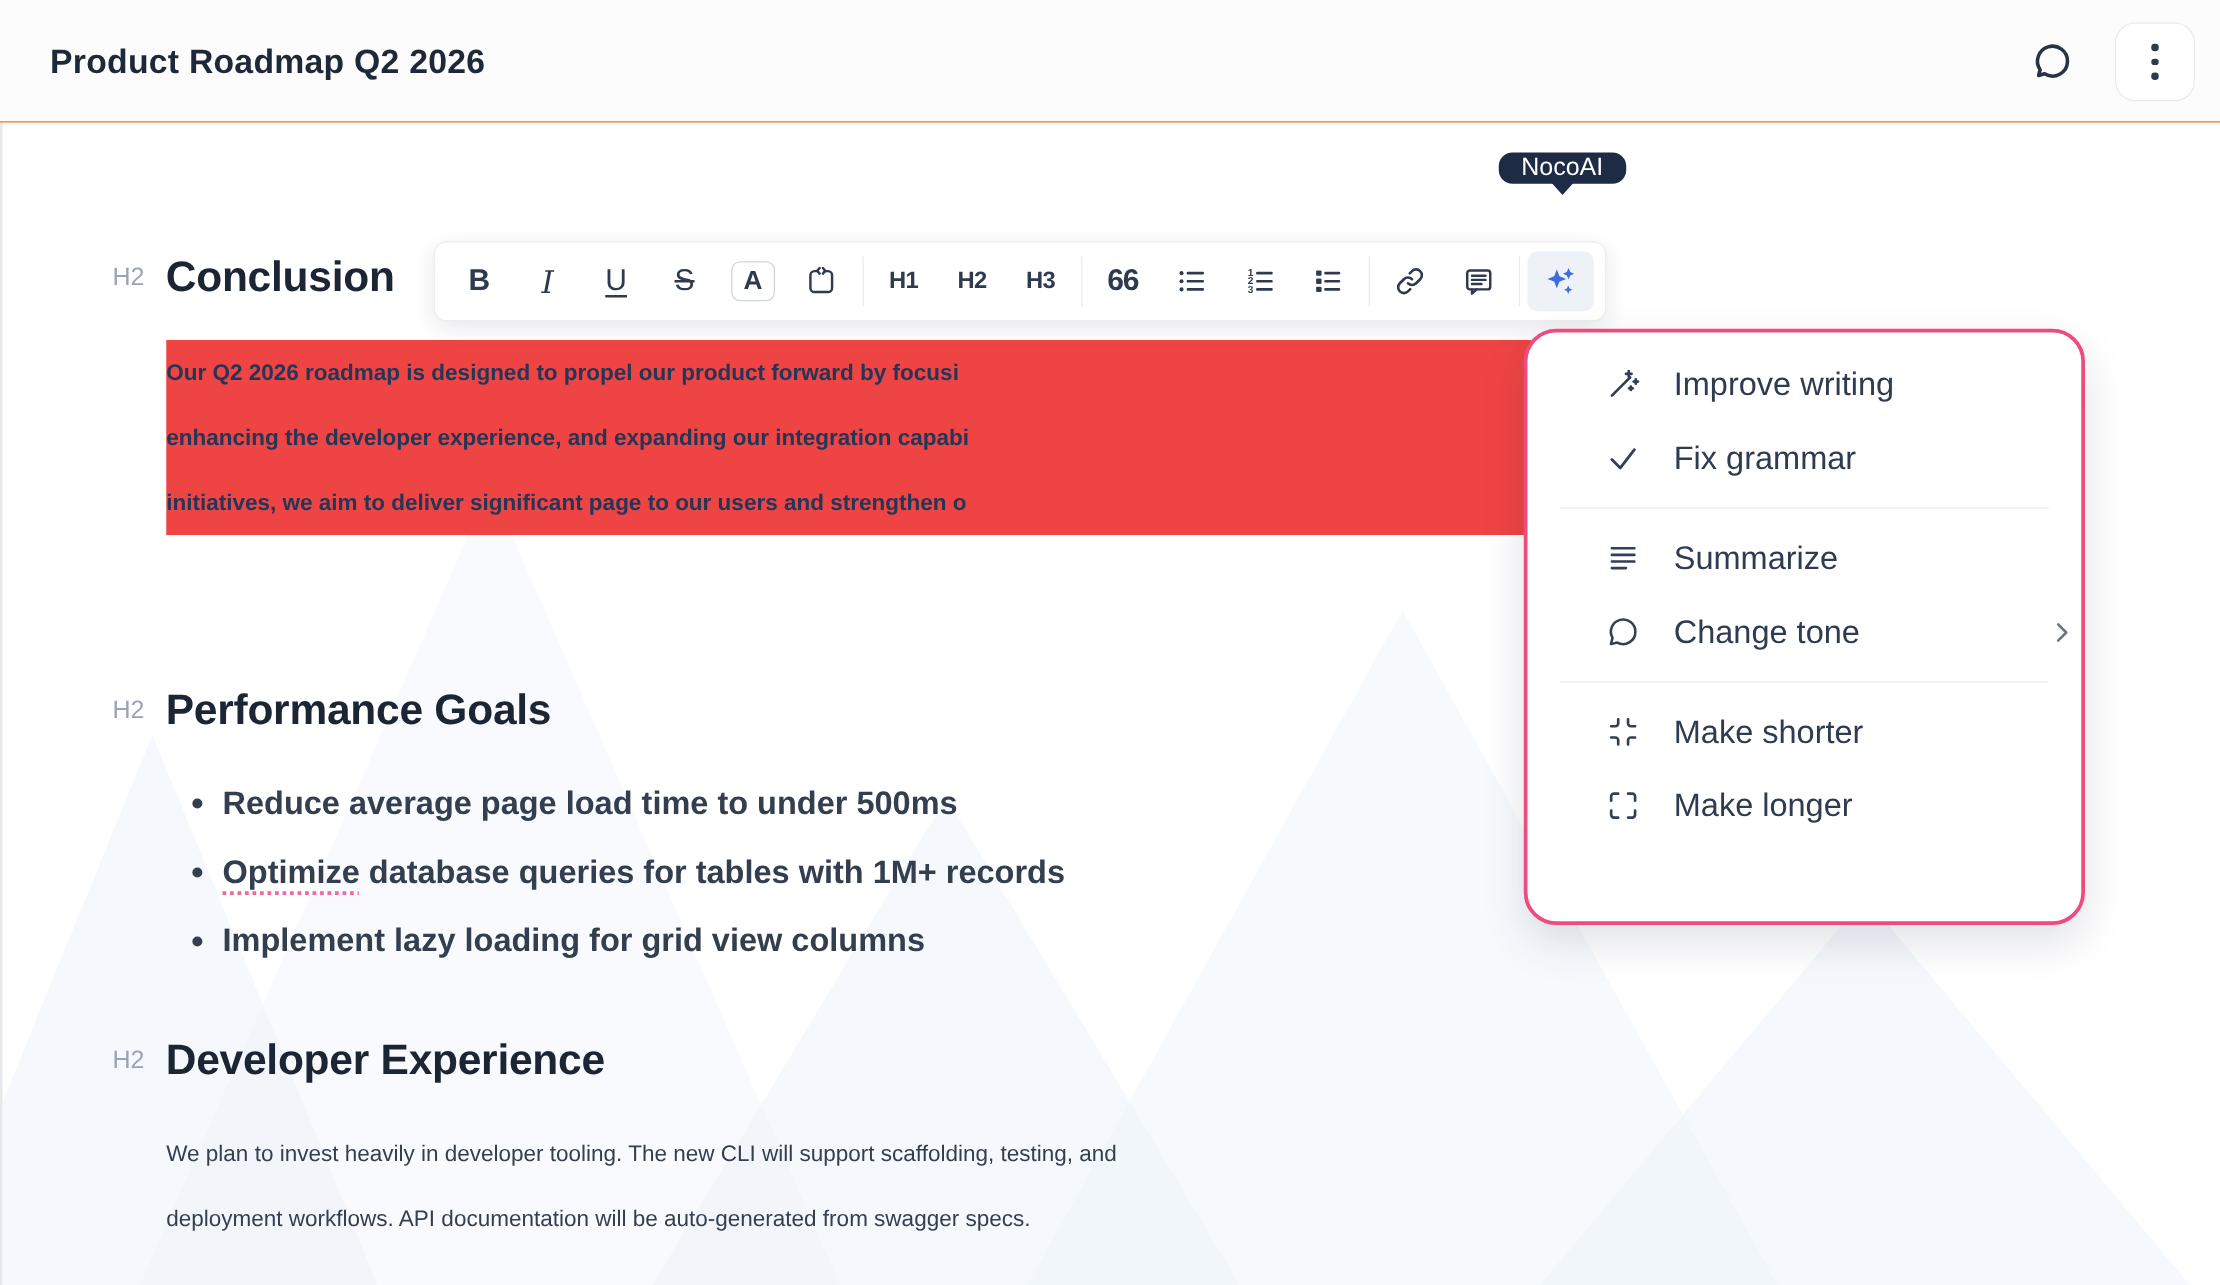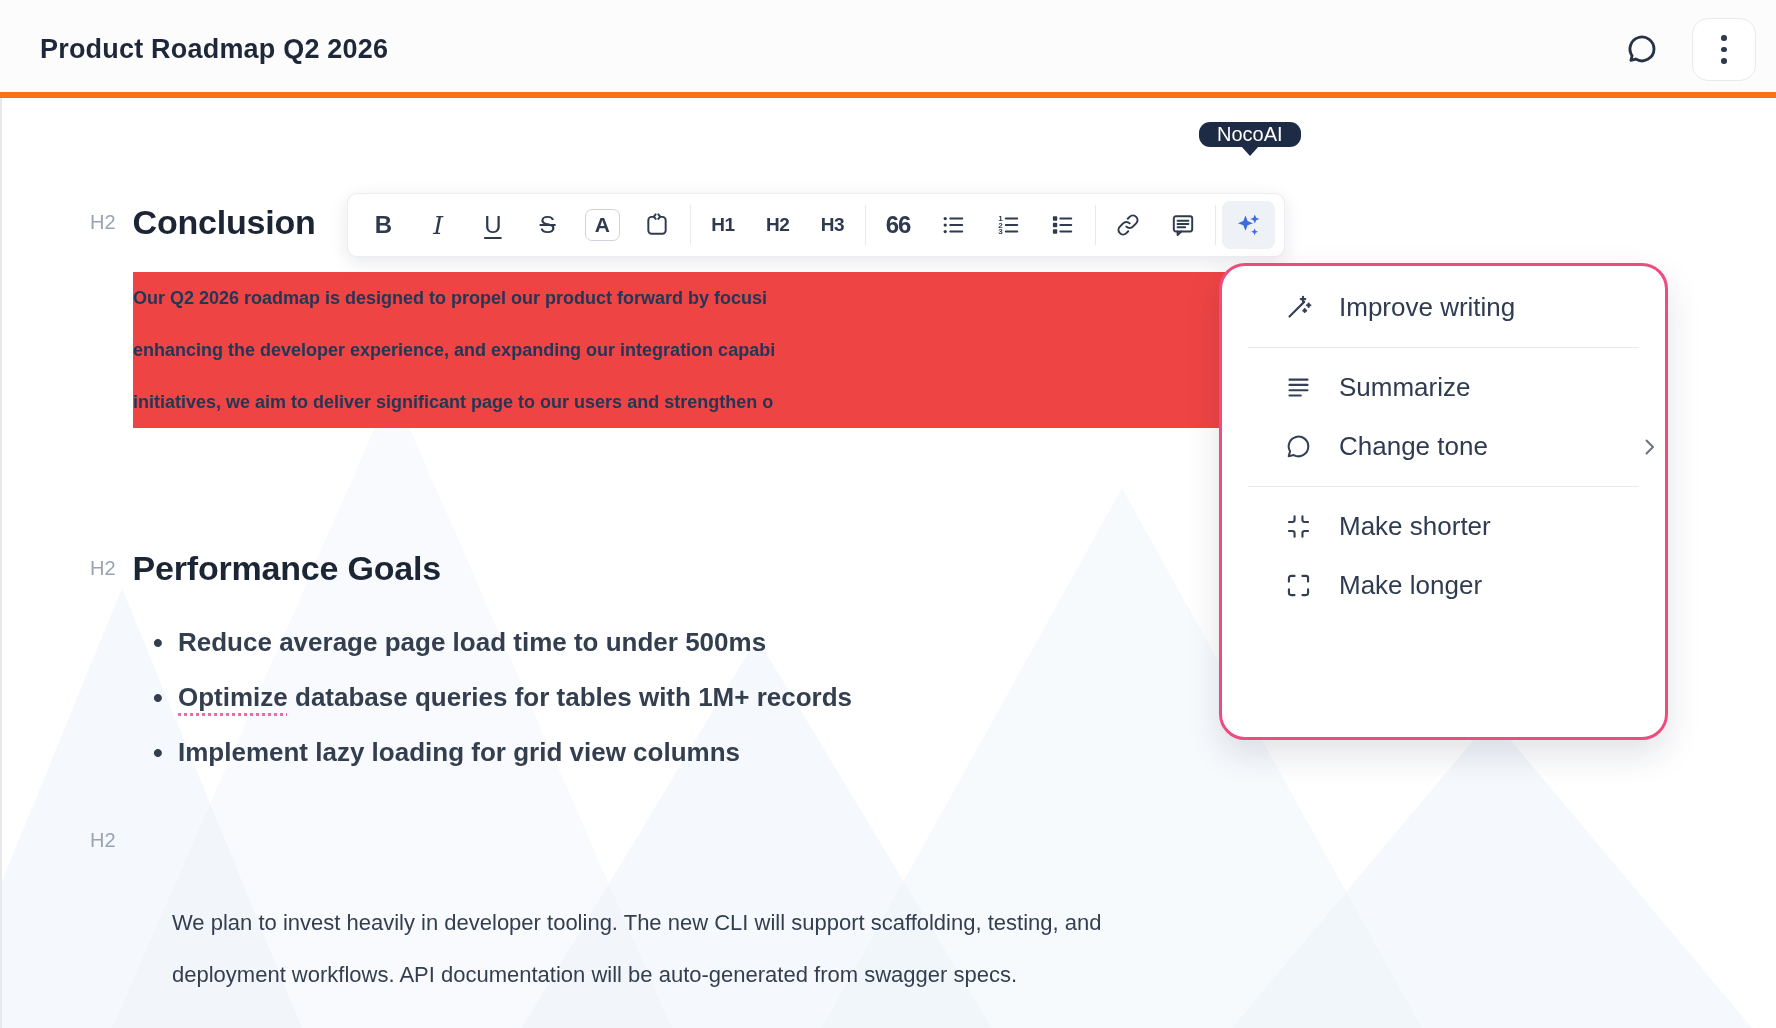--- a/index.html
+++ b/index.html
@@ -1,21 +1,21 @@
 <!DOCTYPE html>
 <html><head>
 <meta charset="utf-8">
 <style>
   * { margin:0; padding:0; box-sizing:border-box; }
   html,body { width:1776px; height:1028px; overflow:hidden; background:#fff;
               font-family:"Liberation Sans", sans-serif; }
 
   
   .topbar { position:absolute; left:0; top:0; width:1776px; height:98px;
-            background:#fcfcfd; border-bottom:6px solid #f97316; z-index:50; }
+            background:#fcfcfd; border-bottom:1px solid #f97316; z-index:50; }
   .doc-title { position:absolute; left:40px; top:0; height:98px; display:flex; align-items:center;
                font-size:27px; font-weight:600; color:#1f2838; letter-spacing:.2px; }
   .icon-btn { position:absolute; display:flex; align-items:center; justify-content:center;
               background:transparent; border:none; cursor:pointer; }
   .comment-top { left:1619px; top:27px; width:46px; height:46px; }
   .kebab { left:1692px; top:18px; width:64px; height:63px; border:1.5px solid #e8eaee;
            border-radius:16px; background:#fff; }
   .kebab-dots { display:flex; flex-direction:column; gap:6px; }
   .kebab-dots i { width:5.5px; height:5.5px; border-radius:50%; background:#2f3a4d; }
 
@@ -47,21 +47,21 @@
 
   
   .bullets { position:absolute; left:131px; top:517px; list-style:none; z-index:1;font-weight:bold; }
   .bullets li { position:relative; height:55px; line-height:55px; padding-left:45px;
                 font-size:26px; color:#333e4f; white-space:nowrap; }
   .bullets li::before { content:"•"; position:absolute; left:20px; font-size:28px; color:#333e4f; }
   .misspell { text-decoration:underline dotted #f16a9f 2.5px; text-underline-offset:7px; }
 
   
   .dev-para { position:absolute; left:131px; top:799px; z-index:1; }
-  .dev-para div { height:52px; line-height:52px; font-size:22px; color:#333e4f; white-space:nowrap;margin-left:39px; }
+  .dev-para div { height:52px; line-height:52px; font-size:18px; color:#333e4f; white-space:nowrap; }
 
   
   .fmt-toolbar { position:absolute; left:345px; top:95px; height:64px; width:938px;
                  background:#fff; border:1px solid #ececf1; border-radius:10px;
                  box-shadow:0 5px 18px rgba(20,30,60,.10);
                  display:flex; align-items:center; padding:0 9px; gap:2px; z-index:20; }
   .tb { width:54px; height:48px; display:flex; align-items:center; justify-content:center;
         background:transparent; border:none; border-radius:8px; cursor:pointer;
         font-size:24px; color:#2e3a4e; }
   .tb svg { display:block; }
@@ -145,20 +145,21 @@
   <ul class="bullets">
     <li>Reduce average page load time to under 500ms</li>
     <li>
       <span class="misspell">Optimize</span><span> database queries for tables with 1M+ records</span>
     </li>
     <li>Implement lazy loading for grid view columns</li>
   </ul>
 
   <div class="h-row row-developer">
     <span class="h2-badge">H2</span>
+    <span class="h-text">Developer Experience</span>
   </div>
 
   <div class="dev-para">
     <div>We plan to invest heavily in developer tooling. The new CLI will support scaffolding, testing, and</div>
     <div>deployment workflows. API documentation will be auto-generated from swagger specs.</div>
   </div>
 
   <div class="fmt-toolbar">
     <button class="tb tb-b">B</button>
     <button class="tb tb-i">I</button>
@@ -253,20 +254,26 @@
         <path d="M16 2.5v4"></path>
           <path d="M14 4.5h4"></path>
         <path d="M21 8.5v3"></path>
           <path d="M19.5 10h3"></path>
         <path d="M17.5 13.5v2.5"></path>
           <path d="M16.3 14.8h2.5"></path>
       </svg>
       <span class="mi-label">Improve writing</span>
     </button>
 
+    <button class="mi">
+      <svg class="mic" width="27" height="27" viewBox="0 0 24 24" fill="none" stroke="#333f54" stroke-width="2" stroke-linecap="round" stroke-linejoin="round">
+        <path d="M4 13 10 19 20 6"></path>
+      </svg>
+      <span class="mi-label">Fix grammar</span>
+    </button>
 
     <div class="menu-sep"></div>
 
     <button class="mi">
       <svg class="mic" width="27" height="27" viewBox="0 0 24 24" fill="none" stroke="#333f54" stroke-width="1.9" stroke-linecap="round">
         <path d="M4 5h16M4 9.7h16M4 14.4h16M4 19.1h10"></path>
       </svg>
       <span class="mi-label">Summarize</span>
     </button>
 

